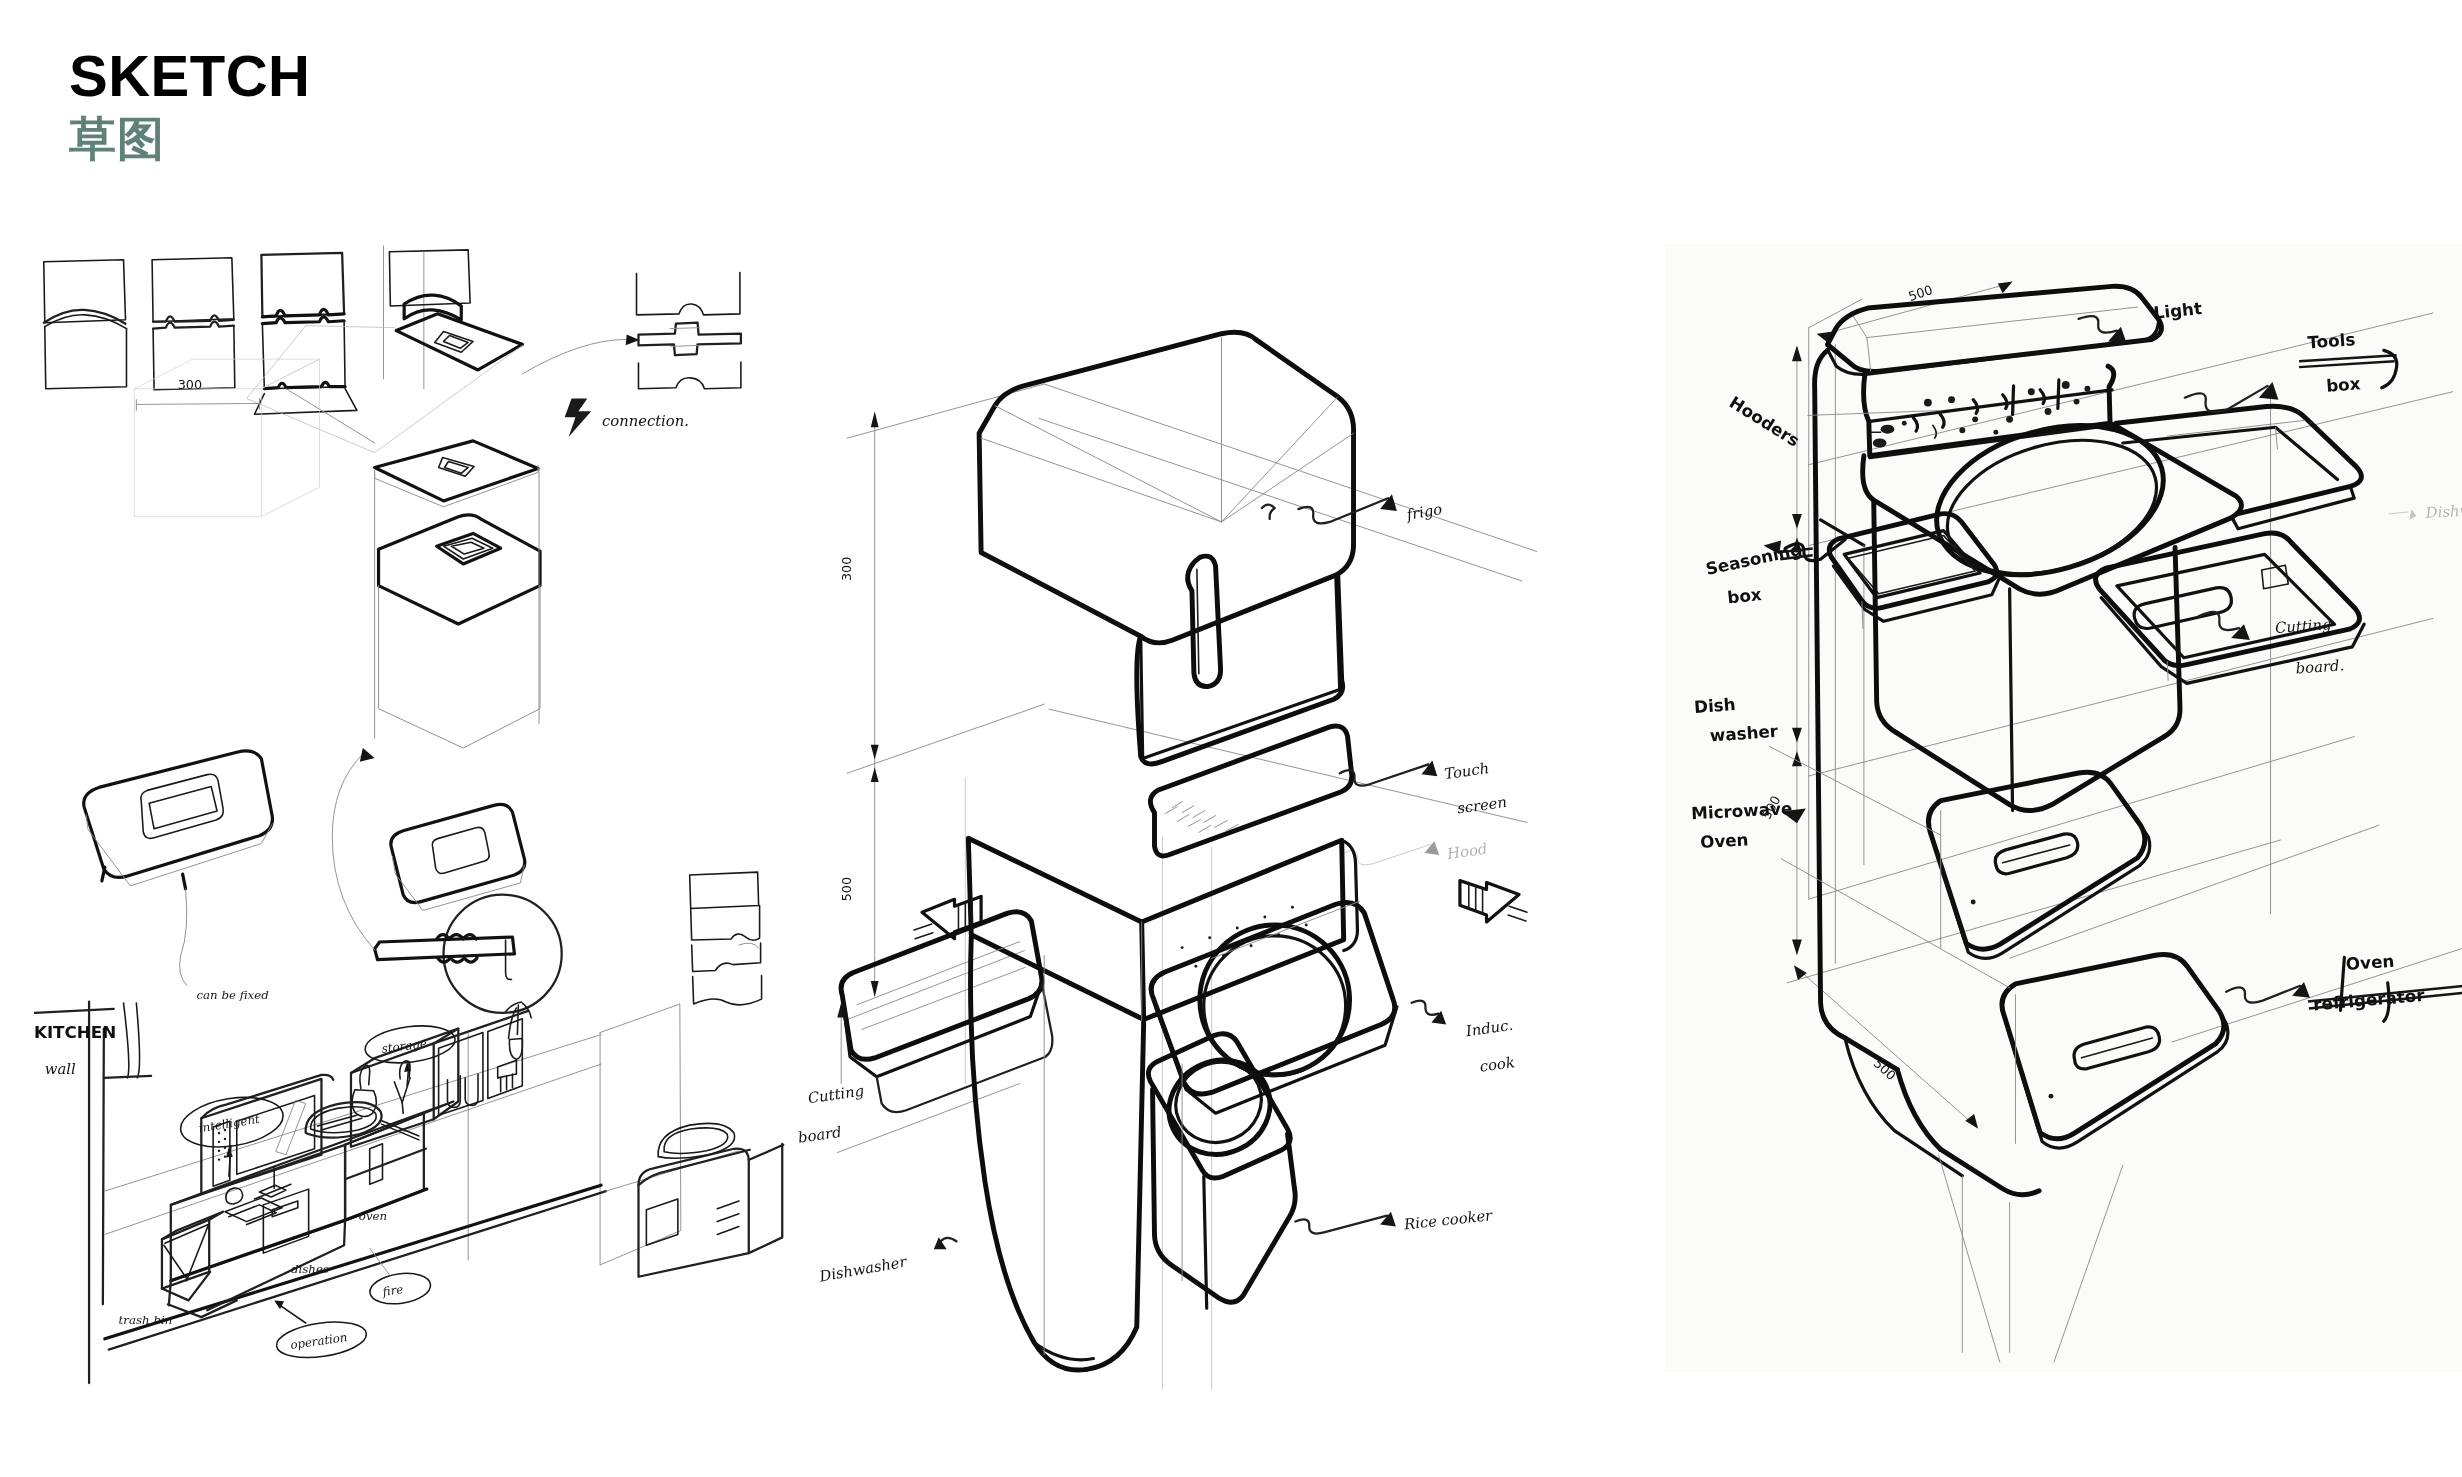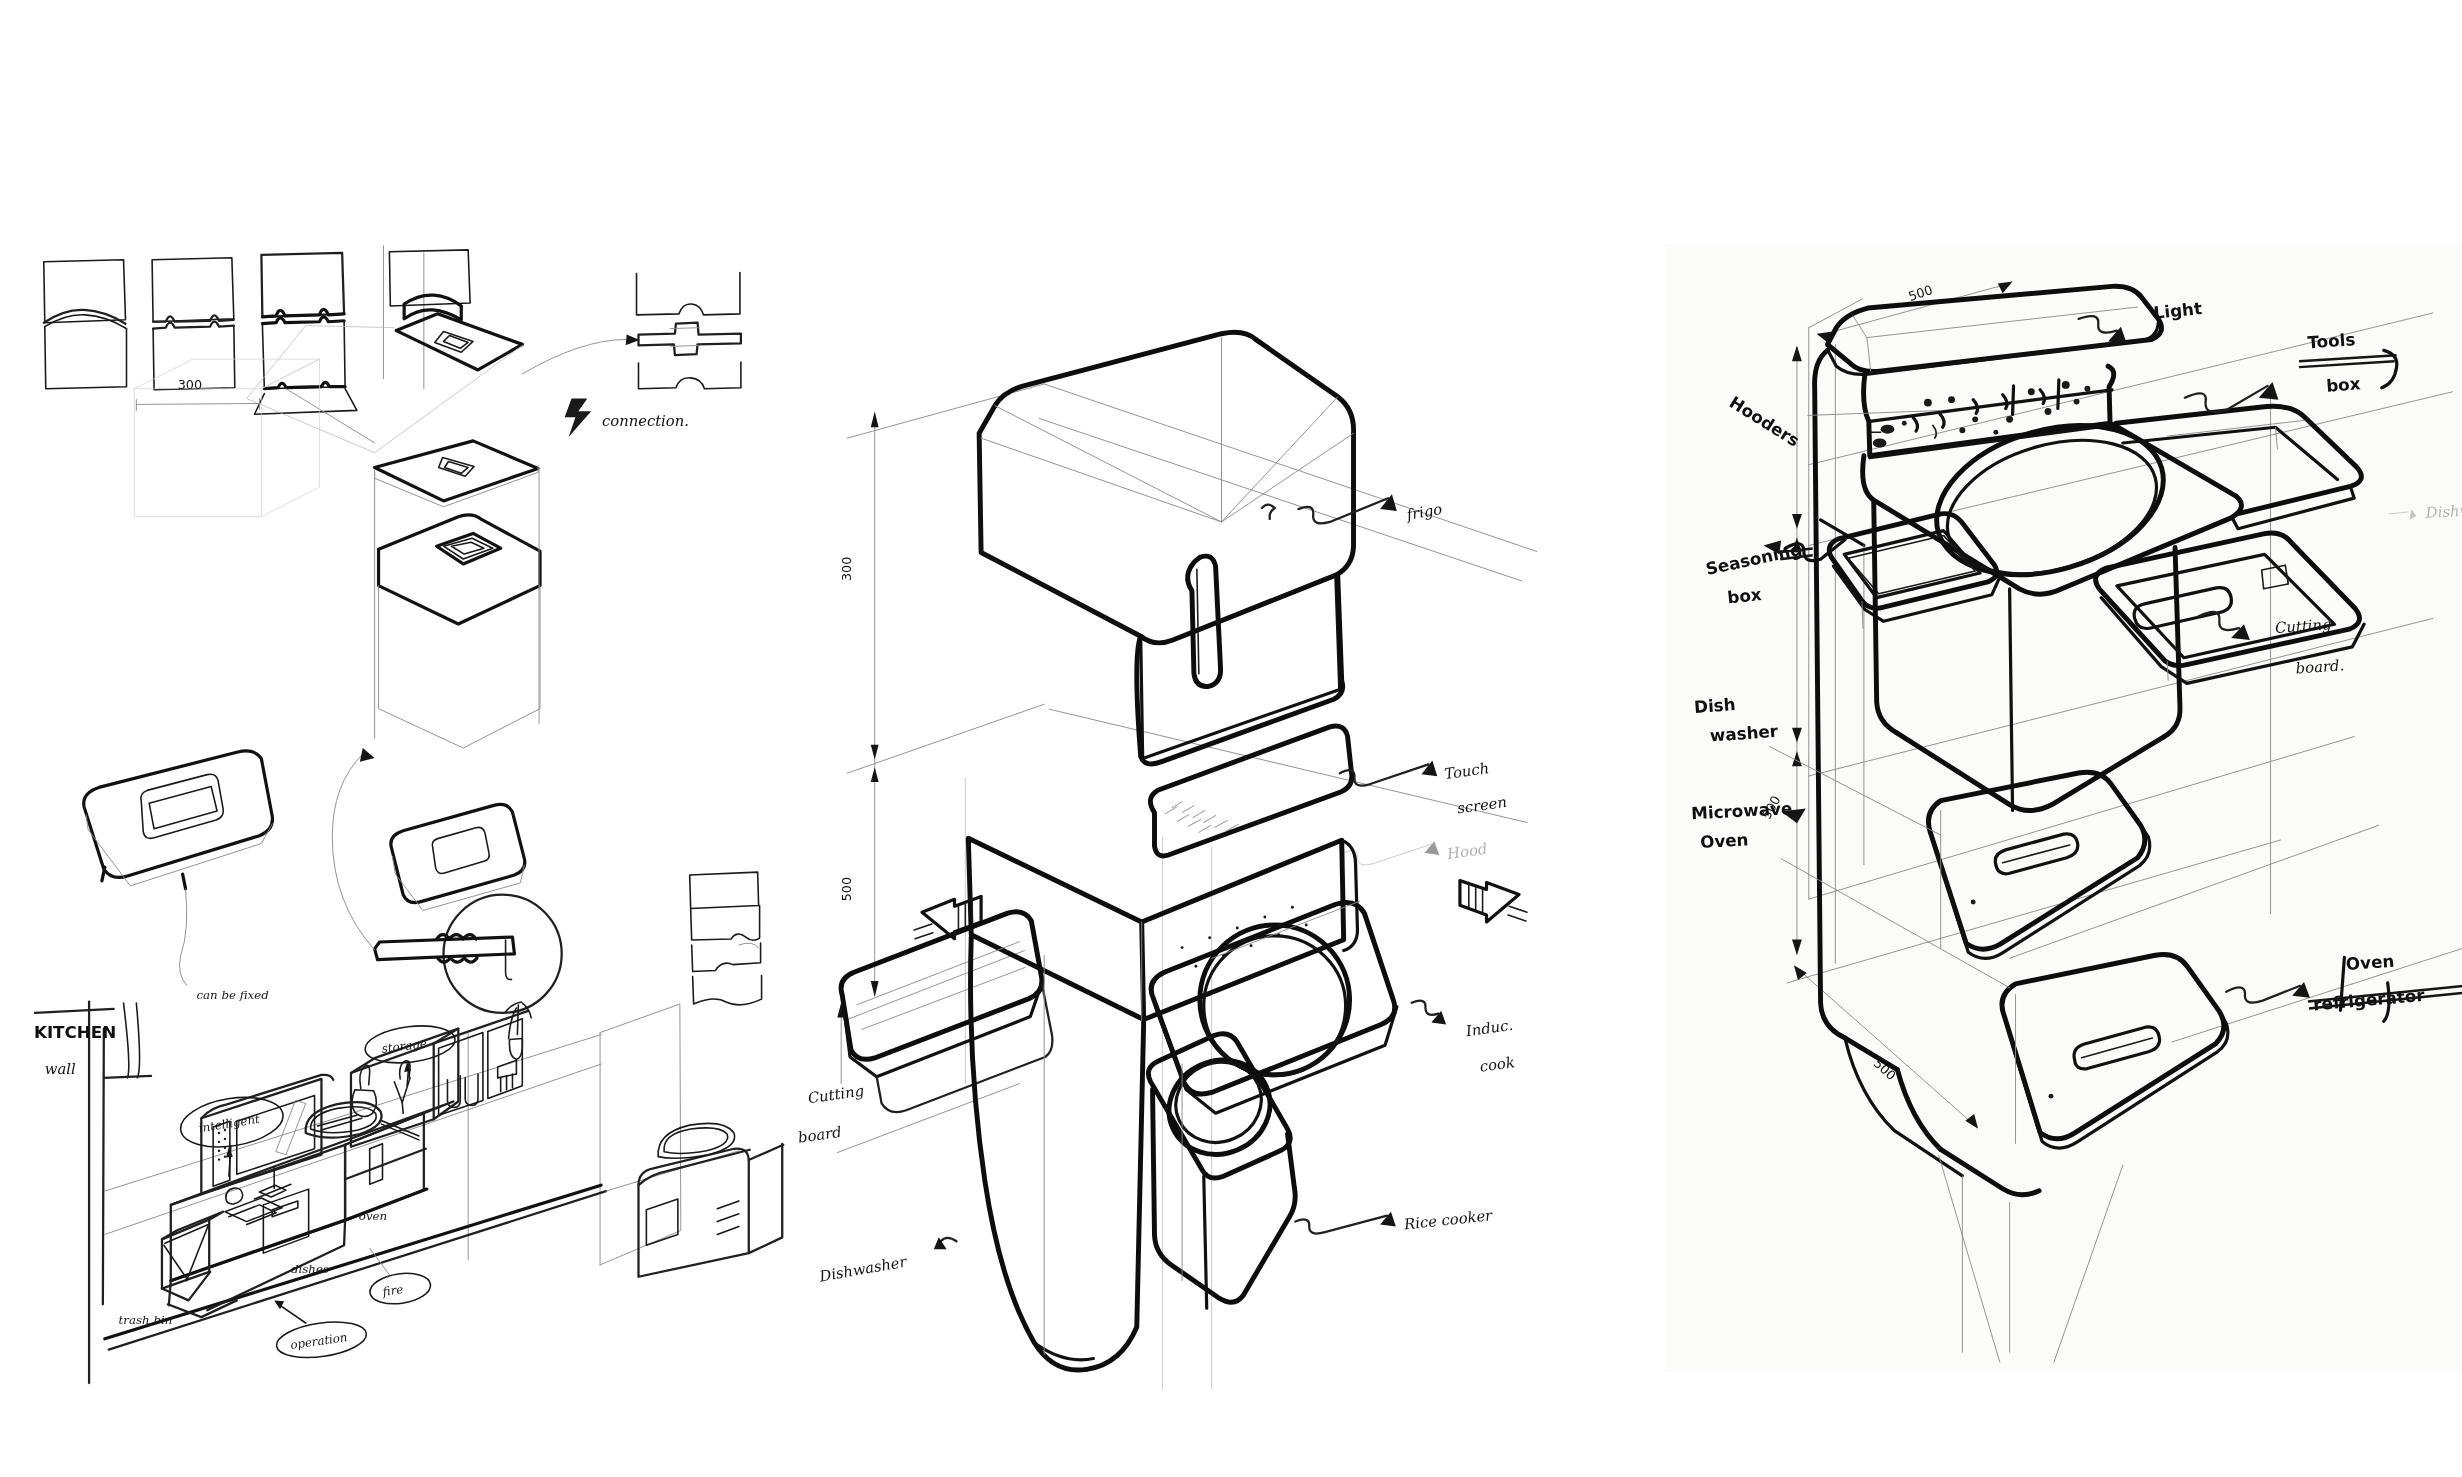--- a/index.html
+++ b/index.html
@@ -62,20 +62,24 @@
     font-family:"DejaVu Sans", sans-serif;
     fill:#141414;font-size:26px;
   }
   .strike{stroke:#151515;stroke-width:5;}
 </style>
 </head>
 <body>
 
 <div id="stage">
 
+  <div class="title-block">
+    <div class="title-en">SKETCH</div>
+    <div class="title-zh">草图</div>
+  </div>
 
   <div class="panel" id="panel-a">
     <svg viewBox="0 0 1560 2330" preserveAspectRatio="none">
 
       <g>
         <path class="ink" d="M28 42 L190 38 L194 160 L30 166 Z"></path>
         <path class="ink-med" d="M28 166 Q70 138 110 140 Q152 142 194 168"></path>
         <path class="ink" d="M30 174 Q72 148 112 150 Q154 152 196 178"></path>
         <path class="ink" d="M30 174 L32 300 L196 296 L196 178"></path>
       </g>

